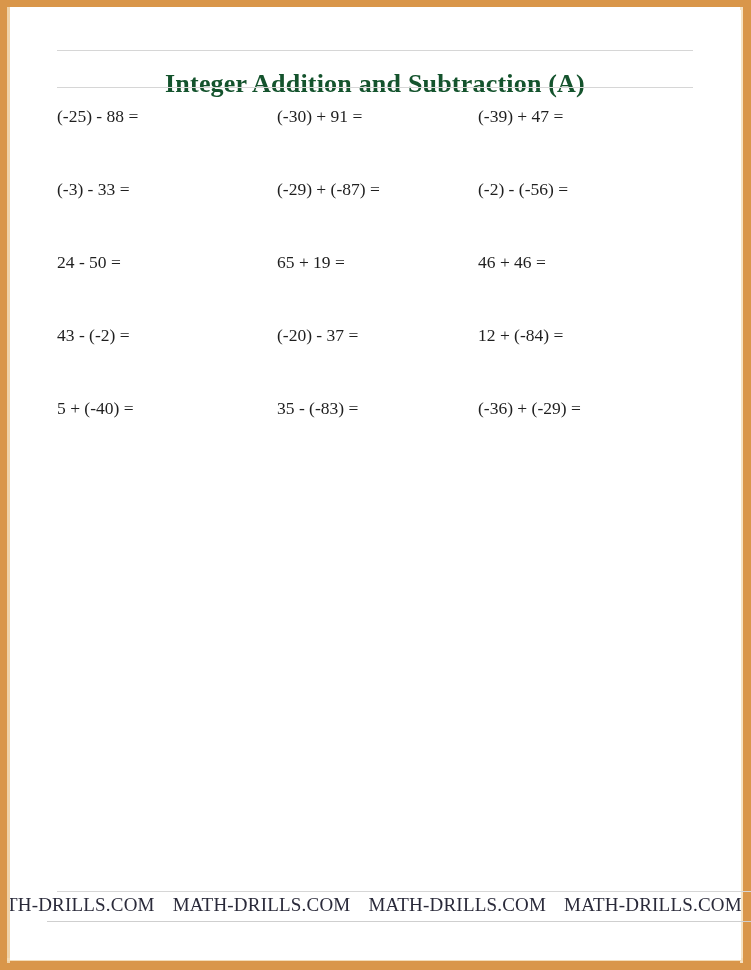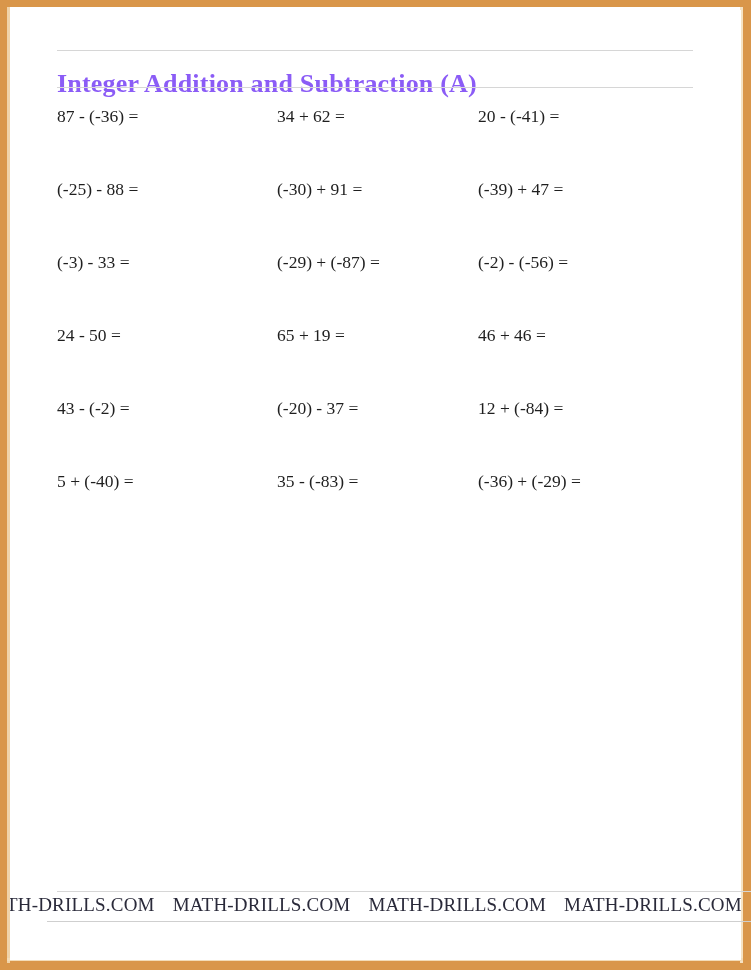--- a/index.html
+++ b/index.html
@@ -67,22 +67,23 @@
     background: #d6d6d6;
   }
   .title-rule-top    { top: 40px; }
   .title-rule-bottom { top: 77px; }
 
   .worksheet-title {
     position: absolute;
     left: 47px;
     top: 42px;
     width: 636px;
+    text-align: center;
     font-size: 26px;
-    color: #8b5cf6;
+    color: #14532d;
     letter-spacing: 0.2px;
     white-space: nowrap;
   }
 
   
   .problems {
     position: absolute;
     left: 0;
     top: 96px;
     width: 731px;
@@ -156,25 +157,20 @@
   <div class="frame-bottom-inner"></div>
 
   <div class="sheet">
 
     <div class="title-rule-top"></div>
     <h1 class="worksheet-title">Integer Addition and Subtraction (A)</h1>
     <div class="title-rule-bottom"></div>
 
     <div class="problems">
         <div class="problem-row">
-          <div class="problem-cell col-0">87 - (-36) =</div>
-          <div class="problem-cell col-1">34 + 62 =</div>
-          <div class="problem-cell col-2">20 - (-41) =</div>
-        </div>
-        <div class="problem-row">
           <div class="problem-cell col-0">(-25) - 88 =</div>
           <div class="problem-cell col-1">(-30) + 91 =</div>
           <div class="problem-cell col-2">(-39) + 47 =</div>
         </div>
         <div class="problem-row">
           <div class="problem-cell col-0">(-3) - 33 =</div>
           <div class="problem-cell col-1">(-29) + (-87) =</div>
           <div class="problem-cell col-2">(-2) - (-56) =</div>
         </div>
         <div class="problem-row">

